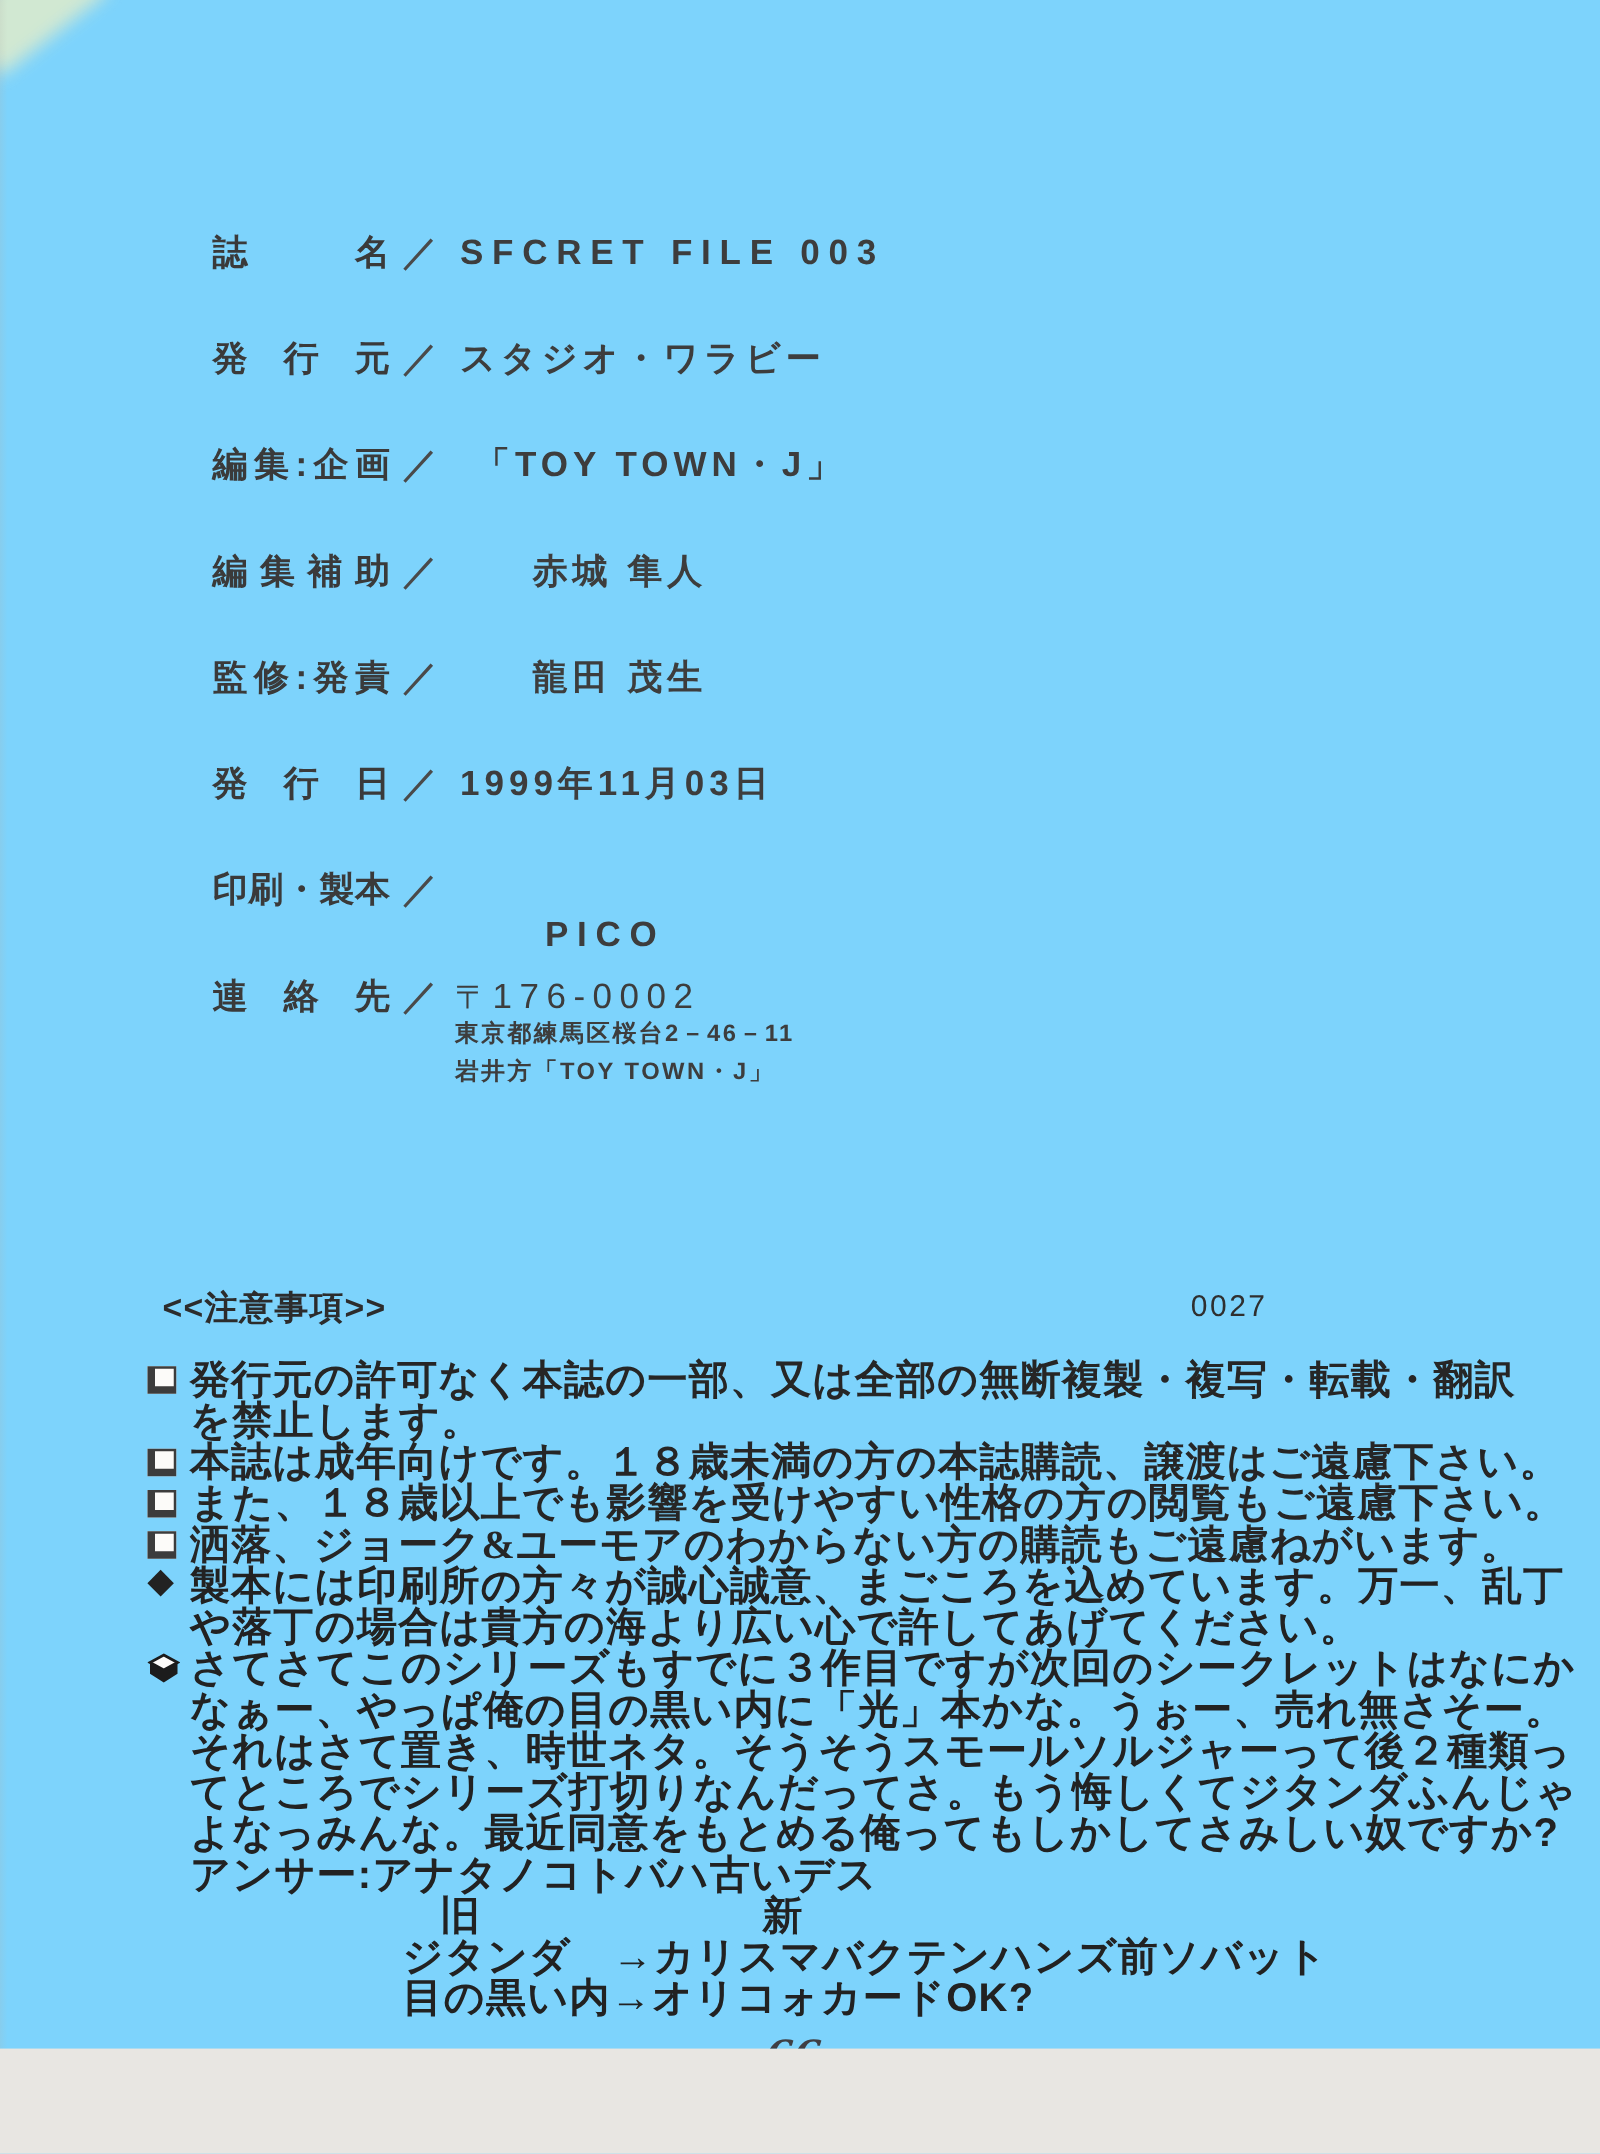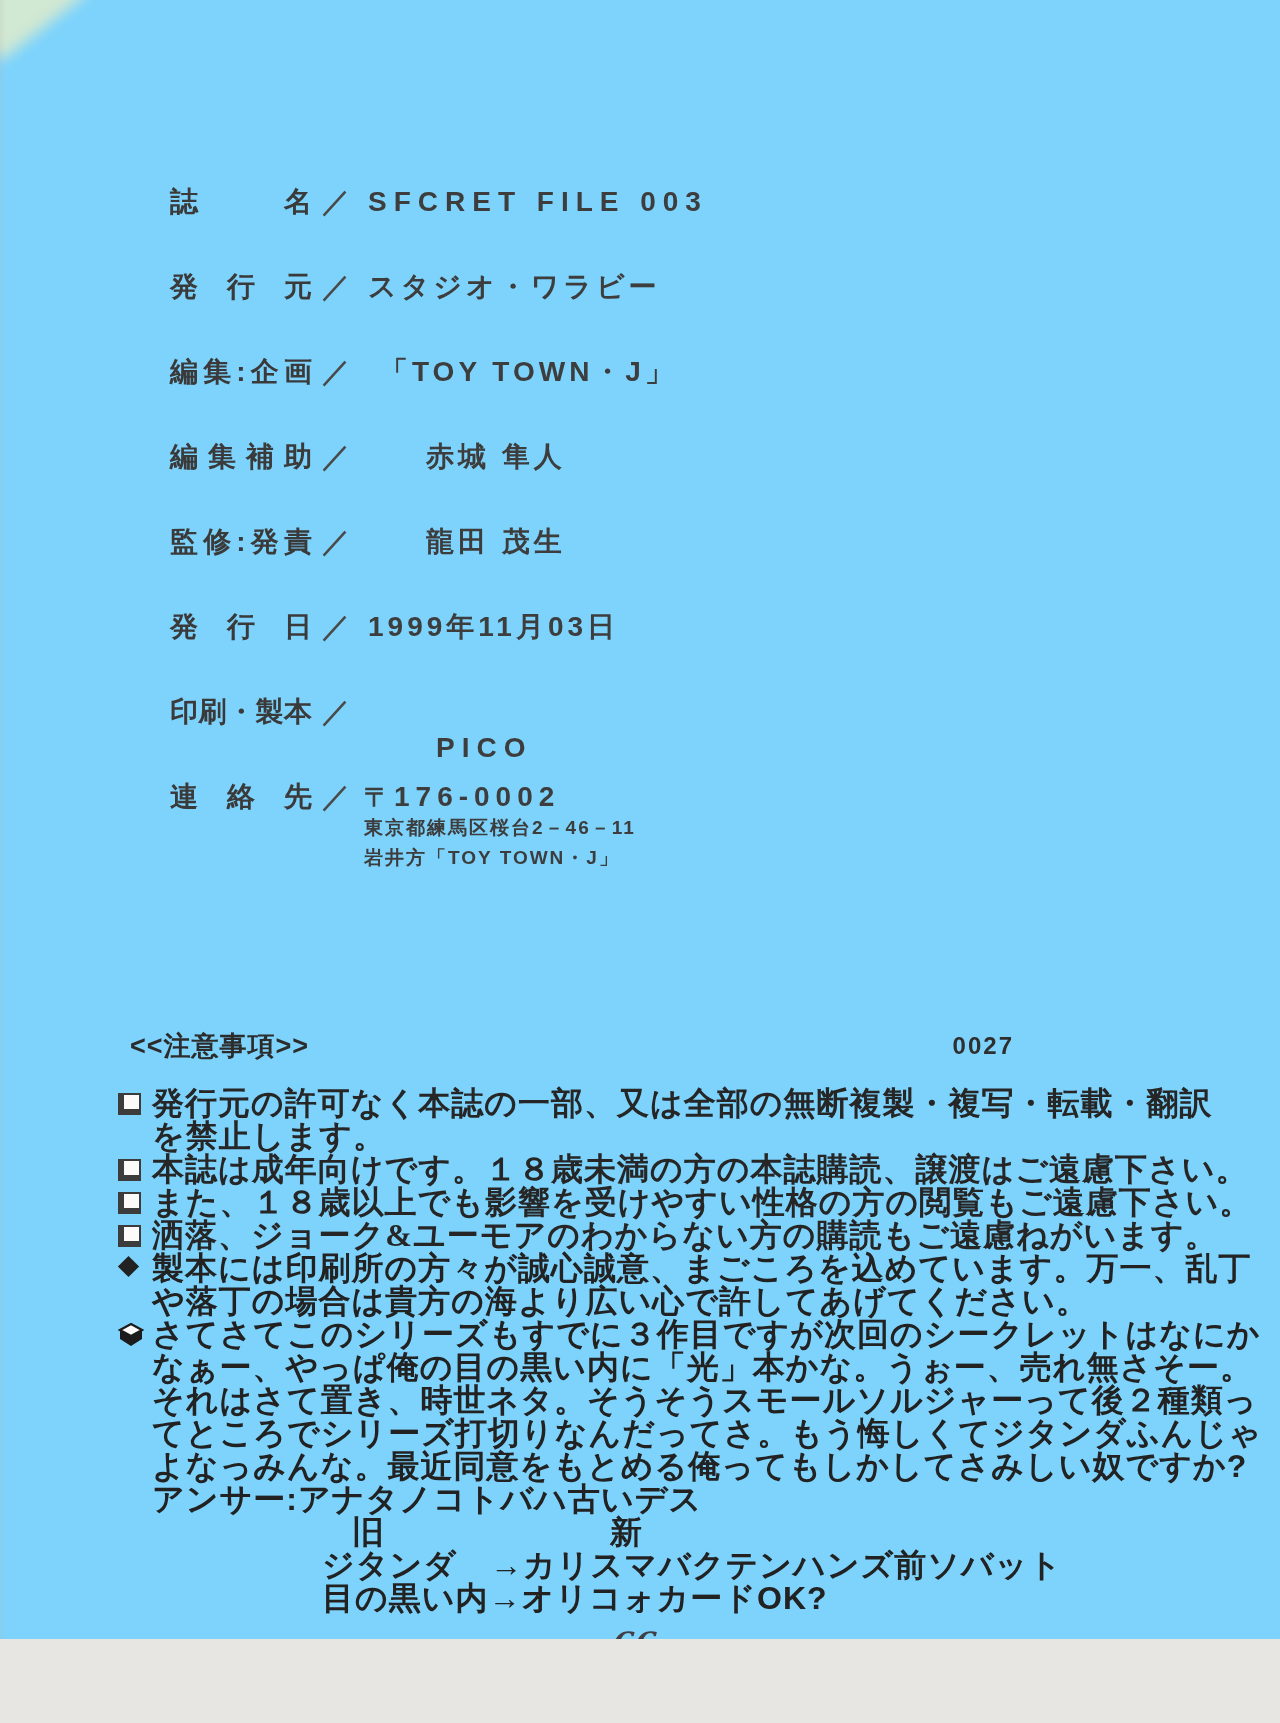--- a/index.html
+++ b/index.html
@@ -39,29 +39,29 @@
   .c-value{
     margin-left:18px;font-weight:600;color:#3d3d3d;
     letter-spacing:4px;white-space:nowrap;
   }
   .c-row.latin .c-value{letter-spacing:7px;}
   .c-row:nth-child(3) .c-value{margin-left:30px;}
   .c-row:nth-child(4) .c-value{margin-left:76px;}
   .c-row:nth-child(5) .c-value{margin-left:76px;}
   .c-row:nth-child(7) .c-value{margin-left:86px;letter-spacing:7px;margin-top:36px;}
   .addr{display:flex;flex-direction:column;margin-left:14px;}
-  .addr-line1{font-weight:700;font-size:28px;letter-spacing:6px;color:#3d3d3d;white-space:nowrap;}
+  .addr-line1{font-weight:400;font-size:28px;letter-spacing:6px;color:#3d3d3d;white-space:nowrap;}
   .postal-mark{letter-spacing:0;margin-right:4px;font-size:26px;}
   .addr-line{font-weight:600;font-size:19px;line-height:30px;letter-spacing:2px;color:#3d3d3d;white-space:nowrap;}
 
   
   .notices{position:absolute;left:118px;top:1028px;width:912px;}
   .n-head{display:flex;justify-content:space-between;align-items:flex-start;margin-left:12px;}
   .n-title{font-size:27px;font-weight:700;letter-spacing:1px;color:#2c2c2c;}
-  .n-serial{font-size:24px;font-weight:700;letter-spacing:2px;color:#2f2f2f;margin-right:16px;margin-top:4px;}
+  .n-serial{font-size:24px;font-weight:400;letter-spacing:2px;color:#2f2f2f;margin-right:16px;margin-top:4px;}
   .n-items{margin-top:23px;}
   .n-item{display:flex;align-items:flex-start;}
   .n-bullet{width:34px;flex:0 0 34px;position:relative;}
   .n-text{flex:1;font-size:32px;line-height:33px;letter-spacing:1px;color:#262626;white-space:nowrap;}
   .n-item.serif .n-text{font-family:"Liberation Serif", serif;font-weight:600;}
   .n-item.gothic .n-text{font-weight:700;color:#222;}
   .checkbox-glyph{
     display:block;width:15px;height:14px;margin-top:6px;
     border:2px solid #3c3c3c;border-left-width:6px;border-bottom-width:6px;
     background:#fcfbf9;

